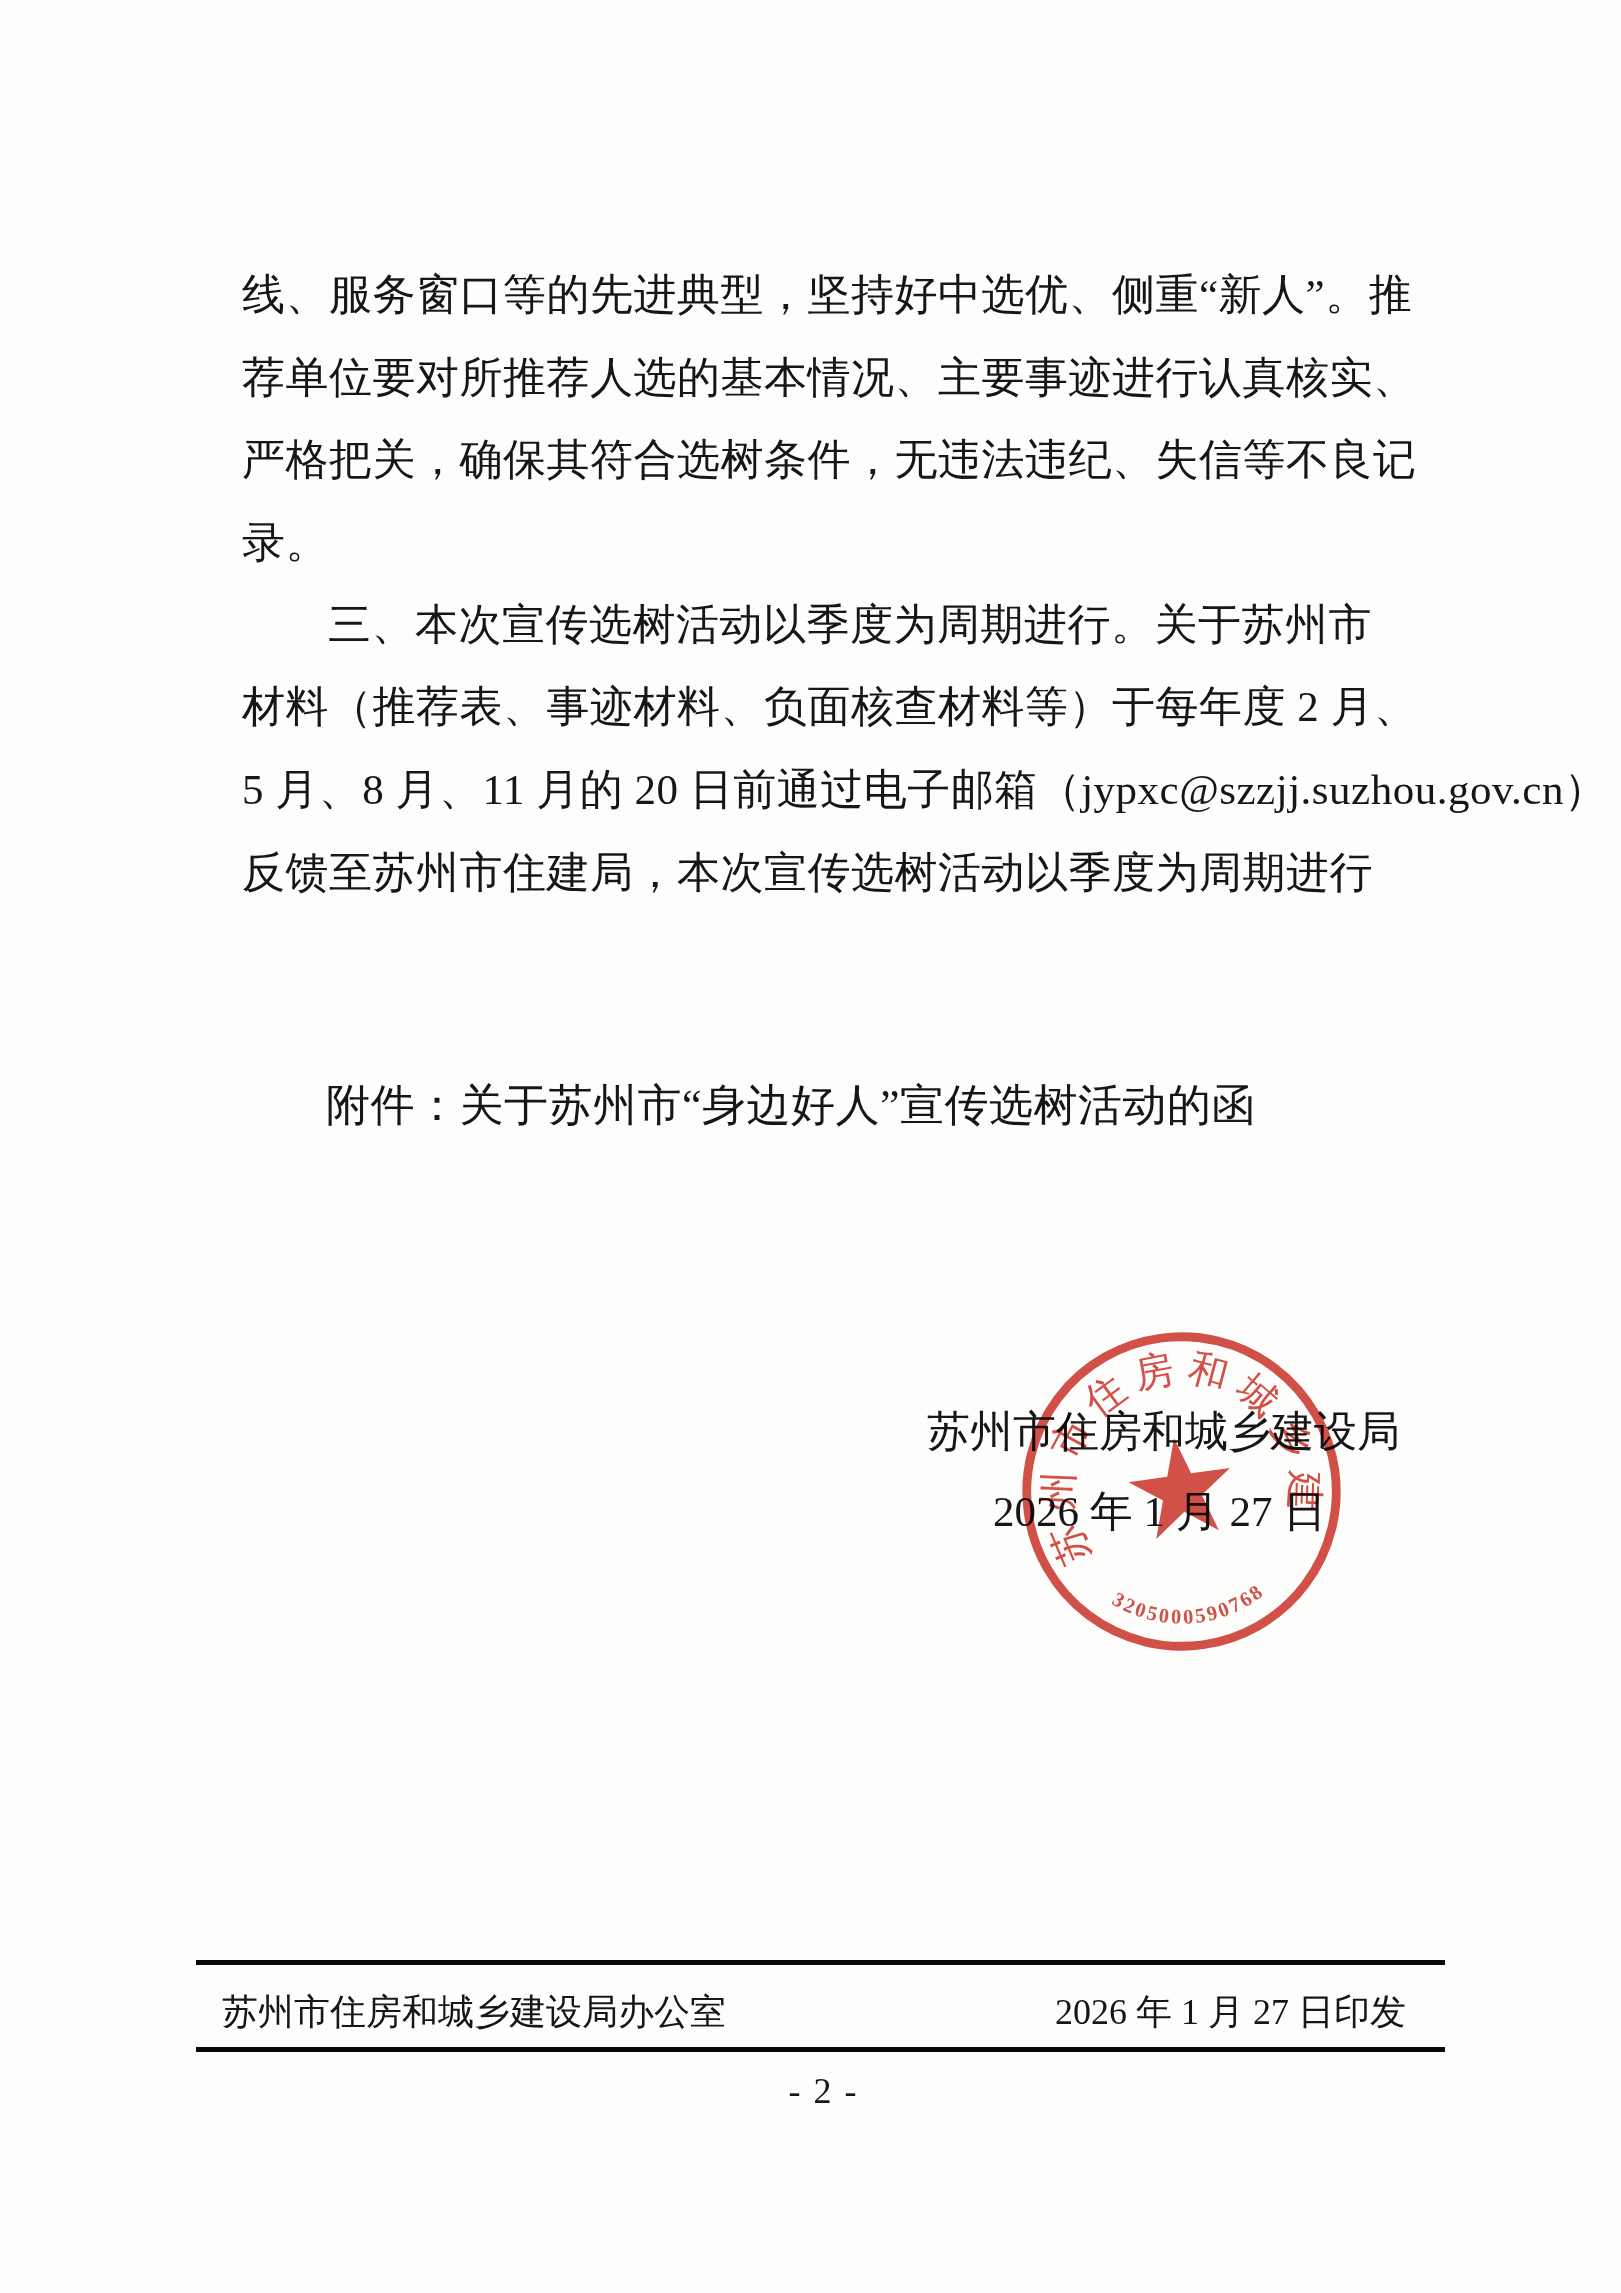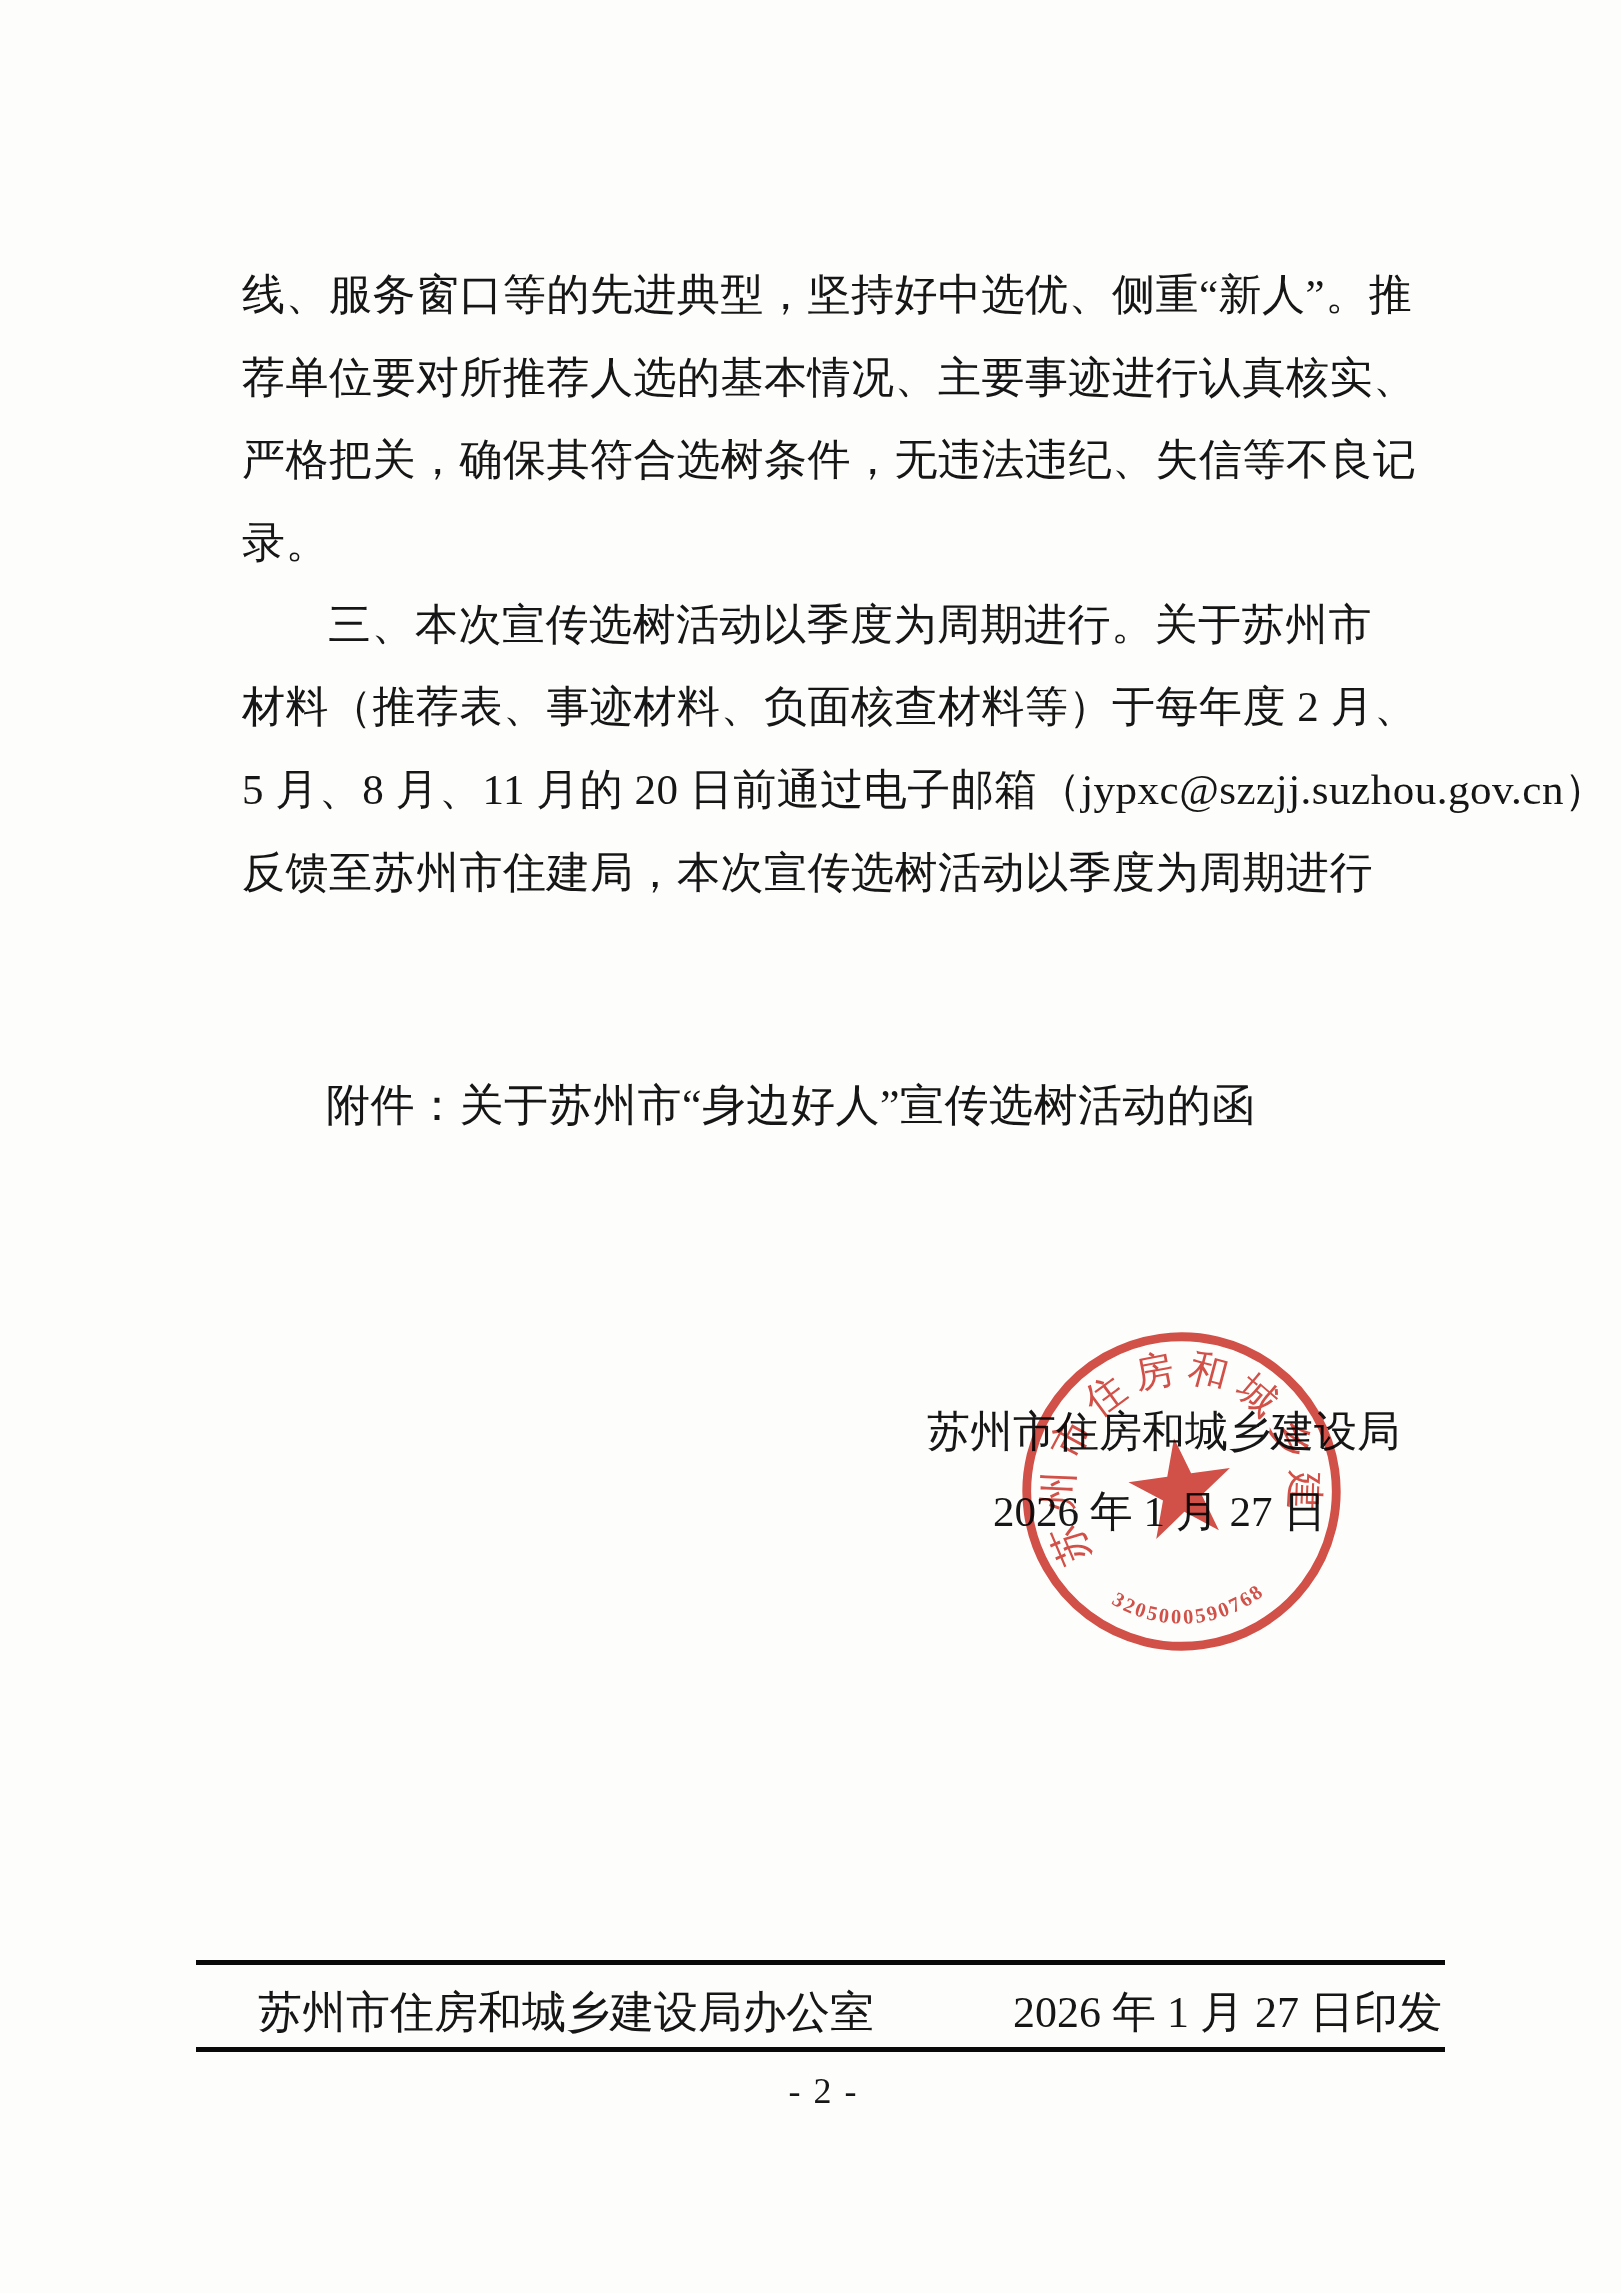--- a/index.html
+++ b/index.html
@@ -35,21 +35,21 @@
     transform:rotate(-8deg);
   }
   .footer-rule{
     position:absolute;left:196px;width:1249px;height:4.9px;background:#090909;
   }
   .footer-rule.top{top:1960px;}
   .footer-rule.bottom{top:2047px;}
   .footer-row{
     position:absolute;left:222px;top:1990px;width:1184px;
     display:flex;justify-content:space-between;align-items:baseline;
-    font-size:44px;line-height:45px;white-space:nowrap;margin-left:36px;
+    font-size:36px;line-height:45px;white-space:nowrap;
   }
   .page-number{
     position:absolute;left:0;top:2070px;width:1647px;
     text-align:center;font-size:36px;letter-spacing:2px;
   }
   .seal text{font-family:"Liberation Serif","DejaVu Serif",serif;}
 </style>
 </head>
 <body>
 

